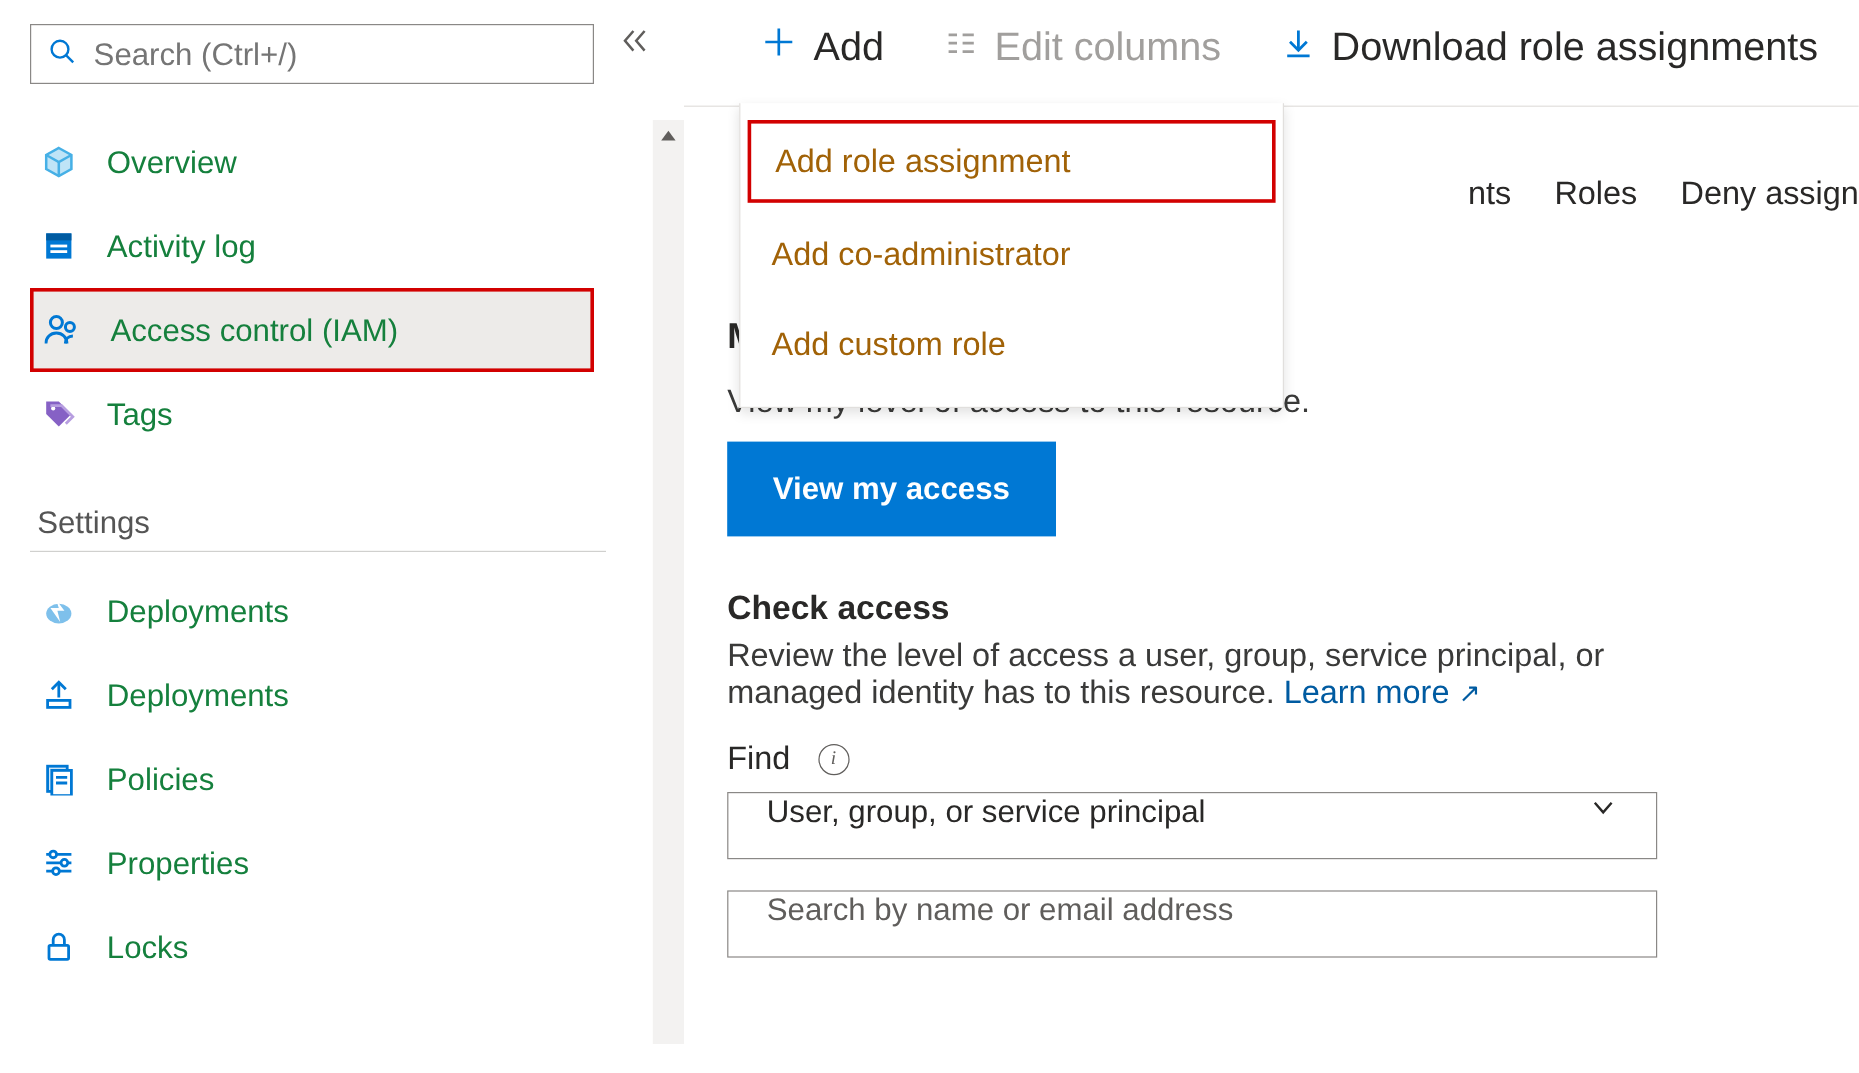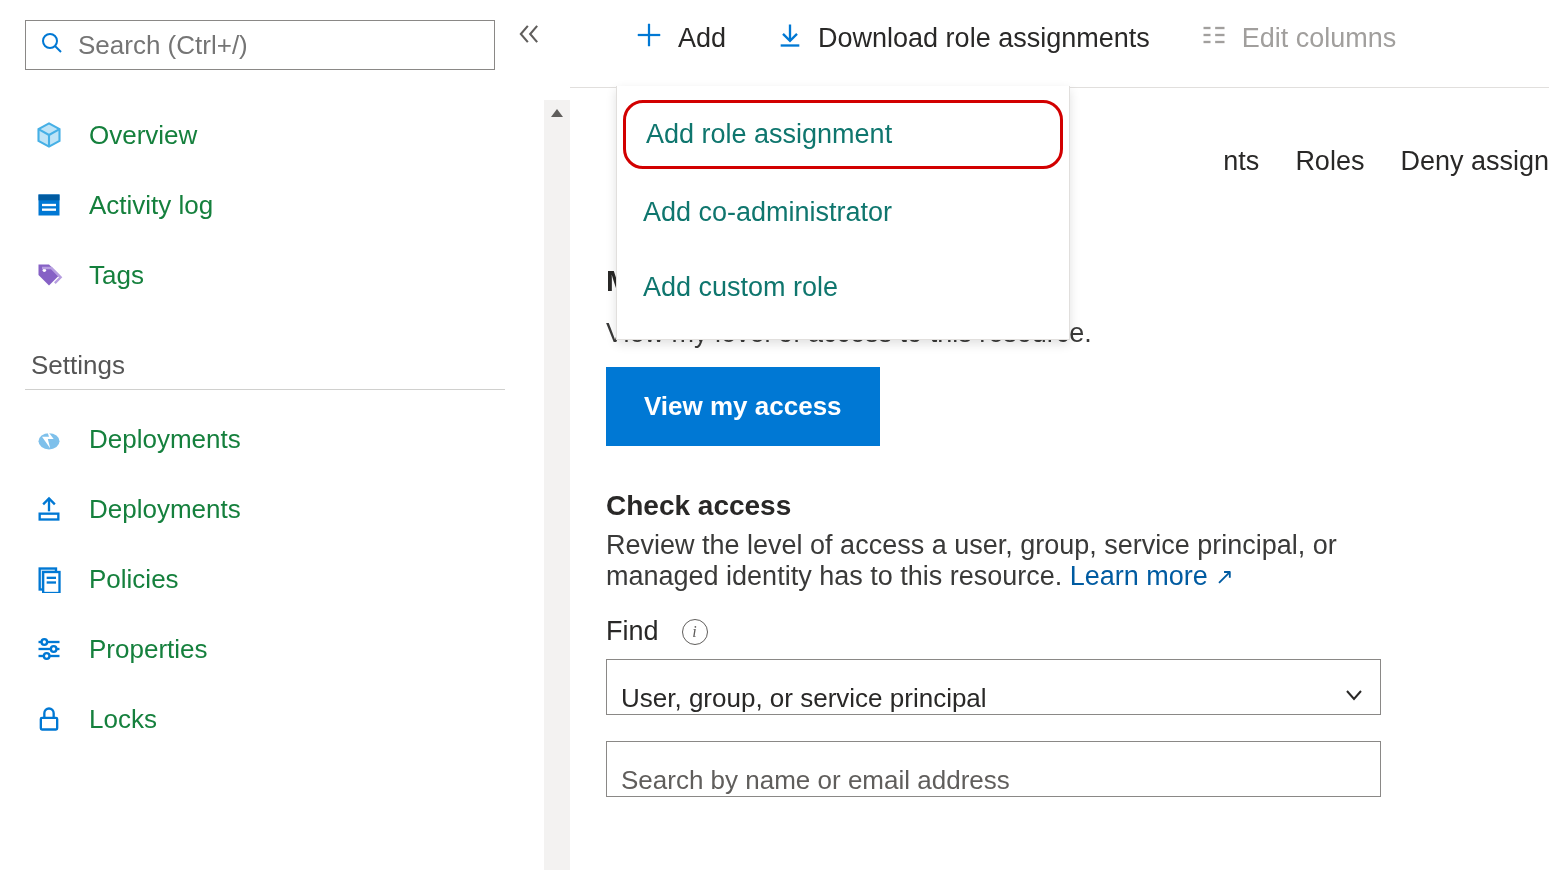--- a/index.html
+++ b/index.html
@@ -17,39 +17,39 @@
   .nav-item { display:flex; align-items:center; gap:24px; height:70px; padding:0 10px 0 8px; font-size:26px; color:#15803d; }
   .nav-item.selected { background:#edebe9; }
   .nav-item .ic { width:32px; display:flex; justify-content:center; }
   .highlight-red { border:3px solid #d20000; }
   .nav-item.highlight-red { width:470px; }
   .sect-head { font-size:26px; color:#555; margin:40px 0 8px 6px; }
   .sect-div { border:none; border-top:1px solid #d0d0ce; margin:8px 0 14px 0; width:480px; }
   
   .right { flex:1; position:relative; padding-top:20px; }
   .cmdbar { display:flex; align-items:center; gap:50px; padding:0 0 30px 20px; border-bottom:1px solid #e1dfdd; margin-right:0;}
-  .cmd { display:flex; align-items:center; gap:14px; font-size:27px; color:#292827; }
+  .cmd { display:flex; align-items:center; gap:14px; font-size:33px; color:#292827; }
   .cmd.disabled { color:#a19f9d; }
   .cmd .ic { color:#0078d4; }
   .cmd.disabled .ic { color:#a19f9d;}
   .tabs-hint { position:absolute; top:130px; right:0; display:flex; gap:36px; font-size:27px; color:#292827; padding:16px 0 22px 0; white-space:nowrap;}
   .tabs-hint .partial { }
   .add-menu { position:absolute; top:86px; left:614px; width:454px; background:#fff; border:1px solid #e1dfdd; border-top:none; box-shadow:0 4px 10px rgba(0,0,0,0.12); padding:14px 0; z-index:5;}
-  .add-menu-item { padding:22px 26px; font-size:27px; color:#0f766e;border-radius:20px; }
+  .add-menu-item { padding:22px 26px; font-size:27px; color:#a16207; }
   .add-menu-item.highlight-red { margin:0 6px 6px 6px; padding:16px 20px; }
   .m-letter { position:absolute; top:264px; left:606px; font-size:30px; font-weight:700;}
   .desc { font-size:27px; color:#3a3a39; margin:0 0 18px 0; }
   .view-btn { display:inline-flex; align-items:center; justify-content:center; background:#0078d4; color:#fff; font-size:26px; font-weight:600; padding:24px 38px; border:none;}
   .sect { margin:44px 0 0 0; }
   .h { font-size:28px; font-weight:700; margin:0 0 8px 0;}
   .link { color:#005ba1; }
   .ext-ic { font-size:22px; vertical-align:1px;}
   .find-row { display:flex; align-items:center; gap:23px; font-size:27px; margin:24px 0 12px 0;}
   .info-circ { width:26px; height:26px; border:1.5px solid #605e5c; border-radius:50%; display:inline-flex; align-items:center; justify-content:center; font-size:16px; font-family: Georgia, serif; font-style:italic; color:#605e5c;}
-  .select, .search2 { width:775px; height:56px; border:1px solid #8a8886; display:flex; align-items:flex-end; padding:0 14px; font-size:26px; color:#292827; justify-content:space-between;}
+  .select, .search2 { width:775px; height:56px; border:1px solid #8a8886; display:flex; align-items:flex-start; padding:0 32px; font-size:26px; color:#292827; justify-content:space-between;}
   .search2 { margin-top:26px; color:#605e5c; }
   .chev { }
   @media all {
      .main-inner { position:static; margin-left:0; padding-left:0;}
   }
   .rarea{ padding-left:36px; padding-top:0;}
 </style>
 </head>
 <body>
 
@@ -99,20 +99,31 @@
           <svg width="28" height="28" viewBox="0 0 24 24">
               <rect x="3" y="3" width="18" height="18" fill="#0078d4"></rect>
               <rect x="3" y="3" width="18" height="5" fill="#005ba1"></rect>
               <rect x="6" y="11" width="12" height="2" fill="#fff"></rect>
               <rect x="6" y="15" width="12" height="2" fill="#fff"></rect>
             </svg>
         </span>
         <span>Activity log</span>
       </div>
 
+      <div class="nav-item selected highlight-red">
+        <span class="ic">
+          <svg width="30" height="30" viewBox="0 0 24 24" fill="none" stroke="#0078d4" stroke-width="2">
+              <circle cx="8" cy="7" r="4"></circle>
+              <path d="M1 21c0-4 3-7 7-7s7 3 7 7"></path>
+              <circle cx="17" cy="10" r="3"></circle>
+              <path d="M14 21c0-3 2-5 5-5"></path>
+            </svg>
+        </span>
+        <span>Access control (IAM)</span>
+      </div>
 
       <div class="nav-item">
         <span class="ic">
           <svg width="28" height="28" viewBox="0 0 24 24">
               <path d="M3 3 L12 3 L21 12 L12 21 L3 12 Z" fill="#8661c5"></path>
               <circle cx="8" cy="8" r="1.5" fill="#fff"></circle>
               <path d="M6 6 L14 6 L22 14 L17 19" fill="none" stroke="#b79ee0" stroke-width="2"></path>
             </svg>
         </span>
         <span>Tags</span>
@@ -183,44 +194,44 @@
   <div class="right">
     <div class="cmdbar">
       <div class="cmd" style="margin-left:44px;">
         <span class="ic">
           <svg width="30" height="30" viewBox="0 0 24 24" stroke="#0078d4" stroke-width="1.8">
               <line x1="12" y1="3" x2="12" y2="21"></line>
               <line x1="3" y1="12" x2="21" y2="12"></line>
             </svg>
         </span>
         <span>Add</span>
-      </div>
-      <div class="cmd">
-        <span class="ic">
-          <svg width="28" height="28" viewBox="0 0 24 24" fill="none" stroke="#0078d4" stroke-width="2">
-              <line x1="12" y1="3" x2="12" y2="16"></line>
-              <polyline points="6,11 12,17 18,11"></polyline>
-              <line x1="4" y1="21" x2="20" y2="21"></line>
-            </svg>
-        </span>
-        <span>Download role assignments</span>
       </div>
       <div class="cmd disabled">
         <span class="ic">
           <svg width="28" height="28" viewBox="0 0 24 24" fill="none" stroke="#a19f9d" stroke-width="2">
               <line x1="3" y1="6" x2="9" y2="6"></line>
               <line x1="13" y1="6" x2="21" y2="6"></line>
               <line x1="3" y1="12" x2="9" y2="12"></line>
               <line x1="13" y1="12" x2="21" y2="12"></line>
               <line x1="3" y1="18" x2="9" y2="18"></line>
               <line x1="13" y1="18" x2="21" y2="18"></line>
             </svg>
         </span>
         <span>Edit columns</span>
       </div>
+      <div class="cmd">
+        <span class="ic">
+          <svg width="28" height="28" viewBox="0 0 24 24" fill="none" stroke="#0078d4" stroke-width="2">
+              <line x1="12" y1="3" x2="12" y2="16"></line>
+              <polyline points="6,11 12,17 18,11"></polyline>
+              <line x1="4" y1="21" x2="20" y2="21"></line>
+            </svg>
+        </span>
+        <span>Download role assignments</span>
+      </div>
     </div>
 
     <div class="tabs-hint">
       <span class="partial">nts</span>
       <span>Roles</span>
       <span class="partial">Deny assign</span>
     </div>
 
     <div class="add-menu" style="left:46px;">
       <div class="add-menu-item highlight-red">Add role assignment</div>

